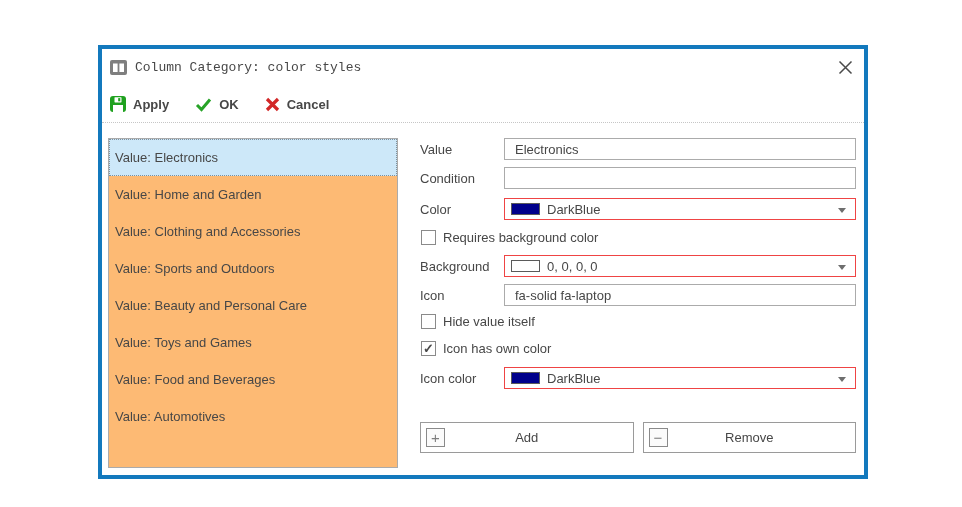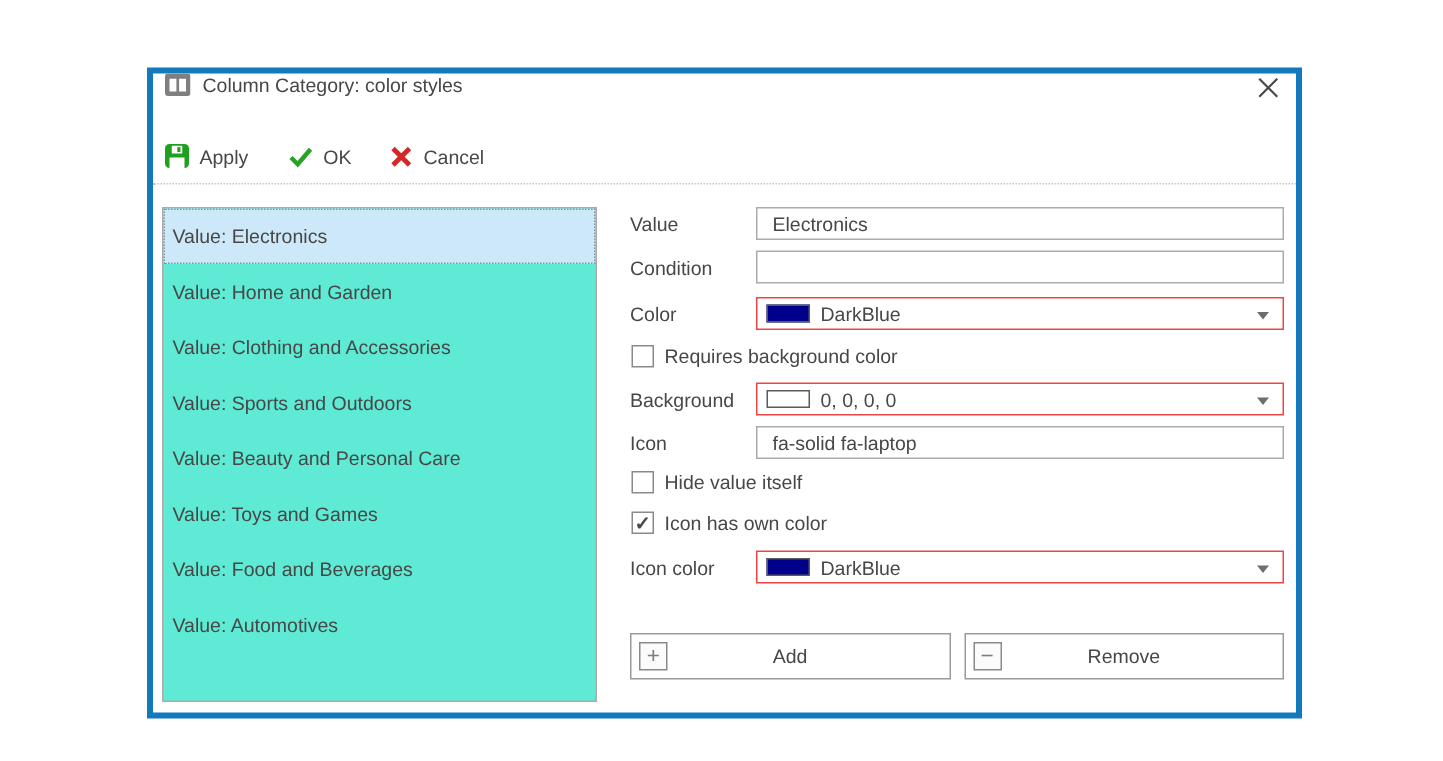--- a/index.html
+++ b/index.html
@@ -1,32 +1,32 @@
 <!DOCTYPE html>
 <html><head>
 <meta charset="utf-8">
 <style>
   html,body{margin:0;padding:0;background:#fff;}
   .canvas{position:relative;width:962px;height:507px;background:#fff;overflow:hidden;
           font-family:"Liberation Sans",sans-serif;color:#474747;font-size:13px;}
   .dialog{position:absolute;left:98px;top:45px;width:762px;height:426px;
           background:#fff;border:4px solid #1379bd;box-sizing:content-box;}
   
-  .titlebar{height:37px;display:flex;align-items:flex-start;padding:0 10px 0 8px;}
+  .titlebar{height:37px;display:flex;align-items:center;padding:0 10px 0 8px;font-family:Liberation Mono, monospace;}
   .title-icon{width:17px;height:15px;margin-right:8px;flex:0 0 auto;}
   .title-text{font-size:13px;color:#474747;white-space:nowrap;}
   .close-btn{margin-left:auto;width:18px;height:18px;display:flex;align-items:center;justify-content:center;cursor:default;}
   
   .toolbar{height:36px;display:flex;align-items:center;gap:26px;padding:0 8px;
-           border-bottom:1px dotted #c6c6c6;}
+           border-bottom:1px dotted #c6c6c6;font-weight:bold;}
   .tool{display:flex;align-items:center;gap:7px;cursor:default;}
   .tool svg{flex:0 0 auto;}
   
   .content{display:flex;padding:15px 8px 0 6px;}
-  .cat-list{width:290px;height:330px;border:1px solid #ababab;background:#5eead4;box-sizing:border-box;
+  .cat-list{width:290px;height:330px;border:1px solid #ababab;background:#fdba74;box-sizing:border-box;
             overflow:hidden;flex:0 0 auto;}
   .list-item{height:37px;display:flex;align-items:center;padding:0 5px;box-sizing:border-box;
              border:1px dotted transparent;white-space:nowrap;}
   .list-item.on{background:#cde8f9;border:1px dotted #7d919f;}
   
   .form{flex:1;margin-left:22px;}
   .row{display:flex;align-items:center;}
   .row .lbl{width:84px;flex:0 0 auto;white-space:nowrap;}
   .tbox{flex:1;height:22px;box-sizing:border-box;border:1px solid #ababab;background:#fff;
         font-family:"Liberation Sans",sans-serif;font-size:13px;color:#474747;padding:0 10px;outline:none;}

